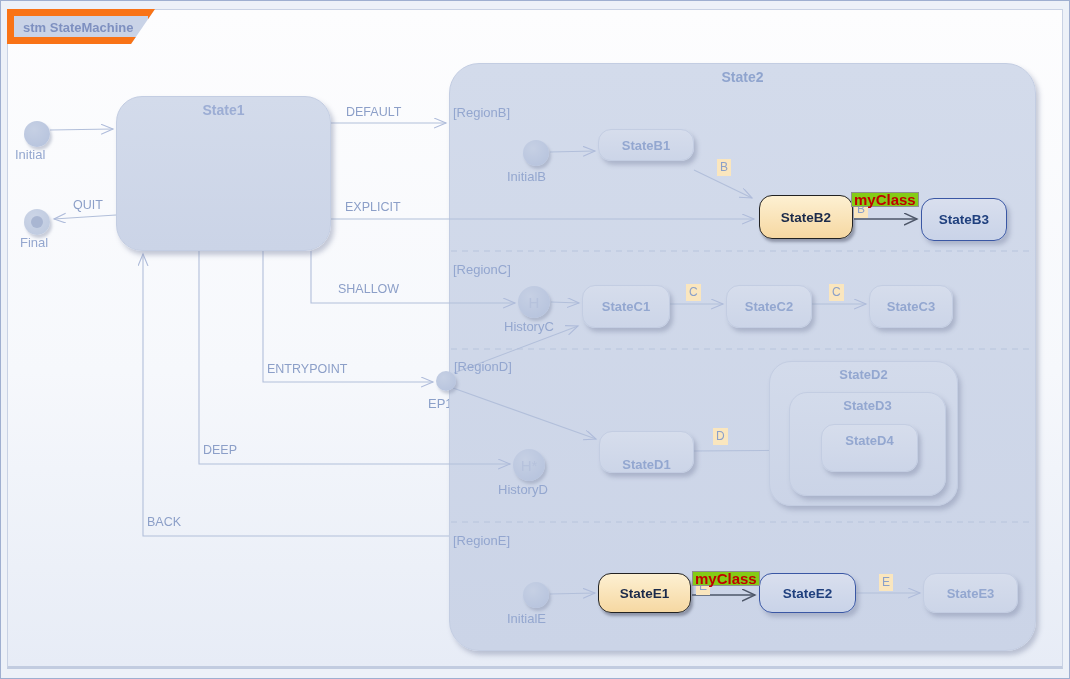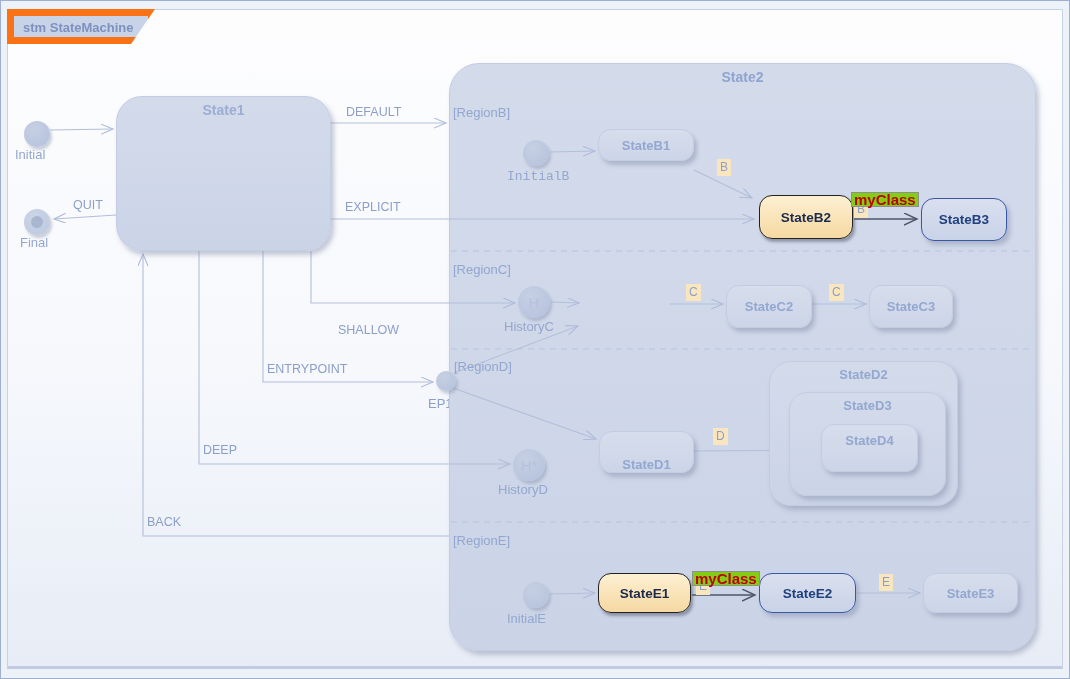--- a/index.html
+++ b/index.html
@@ -106,49 +106,52 @@
 
   <div class="pseudo lvl3" style="left:23px;top:120px;width:26px;height:26px;"></div>
   <div class="plbl" style="left:14px;top:146px;">Initial</div>
   <div class="pseudo ring lvl3" style="left:23px;top:208px;width:26px;height:26px;"></div>
   <div class="dot lvl4" style="left:30px;top:215px;width:12px;height:12px;"></div>
   <div class="plbl" style="left:19px;top:234px;">Final</div>
 
   <div class="tlbl" style="left:72px;top:197px;">QUIT</div>
   <div class="tlbl" style="left:345px;top:104px;">DEFAULT</div>
   <div class="tlbl" style="left:344px;top:199px;">EXPLICIT</div>
-  <div class="tlbl" style="left:337px;top:281px;margin-top:41px;">SHALLOW</div>
+  <div class="tlbl" style="left:337px;top:281px;">SHALLOW</div>
   <div class="tlbl" style="left:266px;top:361px;">ENTRYPOINT</div>
   <div class="tlbl" style="left:202px;top:442px;">DEEP</div>
   <div class="tlbl" style="left:146px;top:514px;">BACK</div>
 
   <div class="rlbl lvl3" style="left:452px;top:104px;">[RegionB]</div>
   <div class="rlbl lvl3" style="left:452px;top:261px;">[RegionC]</div>
   <div class="rlbl lvl3" style="left:453px;top:358px;">[RegionD]</div>
   <div class="rlbl lvl3" style="left:452px;top:532px;">[RegionE]</div>
 
   <div class="pseudo lvl3" style="left:522px;top:139px;width:26px;height:26px;"></div>
-  <div class="plbl lvl3" style="left:506px;top:168px;font-family:Liberation Mono, monospace;">InitialB</div>
+  <div class="plbl lvl3" style="left:506px;top:168px;">InitialB</div>
   <div class="state lvl3" style="left:597px;top:128px;width:96px;height:32px;">
     <span>StateB1</span>
   </div>
   <div class="trig lvl4" style="left:716px;top:158px;">B</div>
   <div class="trig lvl5" style="left:853px;top:200px;">B</div>
   <div class="effect" style="left:850px;top:191px;">myClass</div>
   <div class="state hot lvl4" style="left:758px;top:194px;width:94px;height:44px;">
     <span>StateB2</span>
   </div>
   <div class="state target lvl4" style="left:920px;top:197px;width:86px;height:43px;">
     <span>StateB3</span>
   </div>
 
   <div class="pseudo lvl3" style="left:517px;top:285px;width:32px;height:32px;">
     <span>H</span>
   </div>
   <div class="plbl lvl3" style="left:503px;top:318px;">HistoryC</div>
+  <div class="state lvl3" style="left:581px;top:284px;width:88px;height:43px;">
+    <span>StateC1</span>
+  </div>
   <div class="trig lvl4" style="left:685px;top:283px;">C</div>
   <div class="state lvl3" style="left:725px;top:284px;width:86px;height:43px;">
     <span>StateC2</span>
   </div>
   <div class="trig lvl4" style="left:828px;top:283px;">C</div>
   <div class="state lvl3" style="left:868px;top:284px;width:84px;height:43px;">
     <span>StateC3</span>
   </div>
 
   <div class="pseudo lvl4" style="left:435px;top:370px;width:20px;height:20px;"></div>

